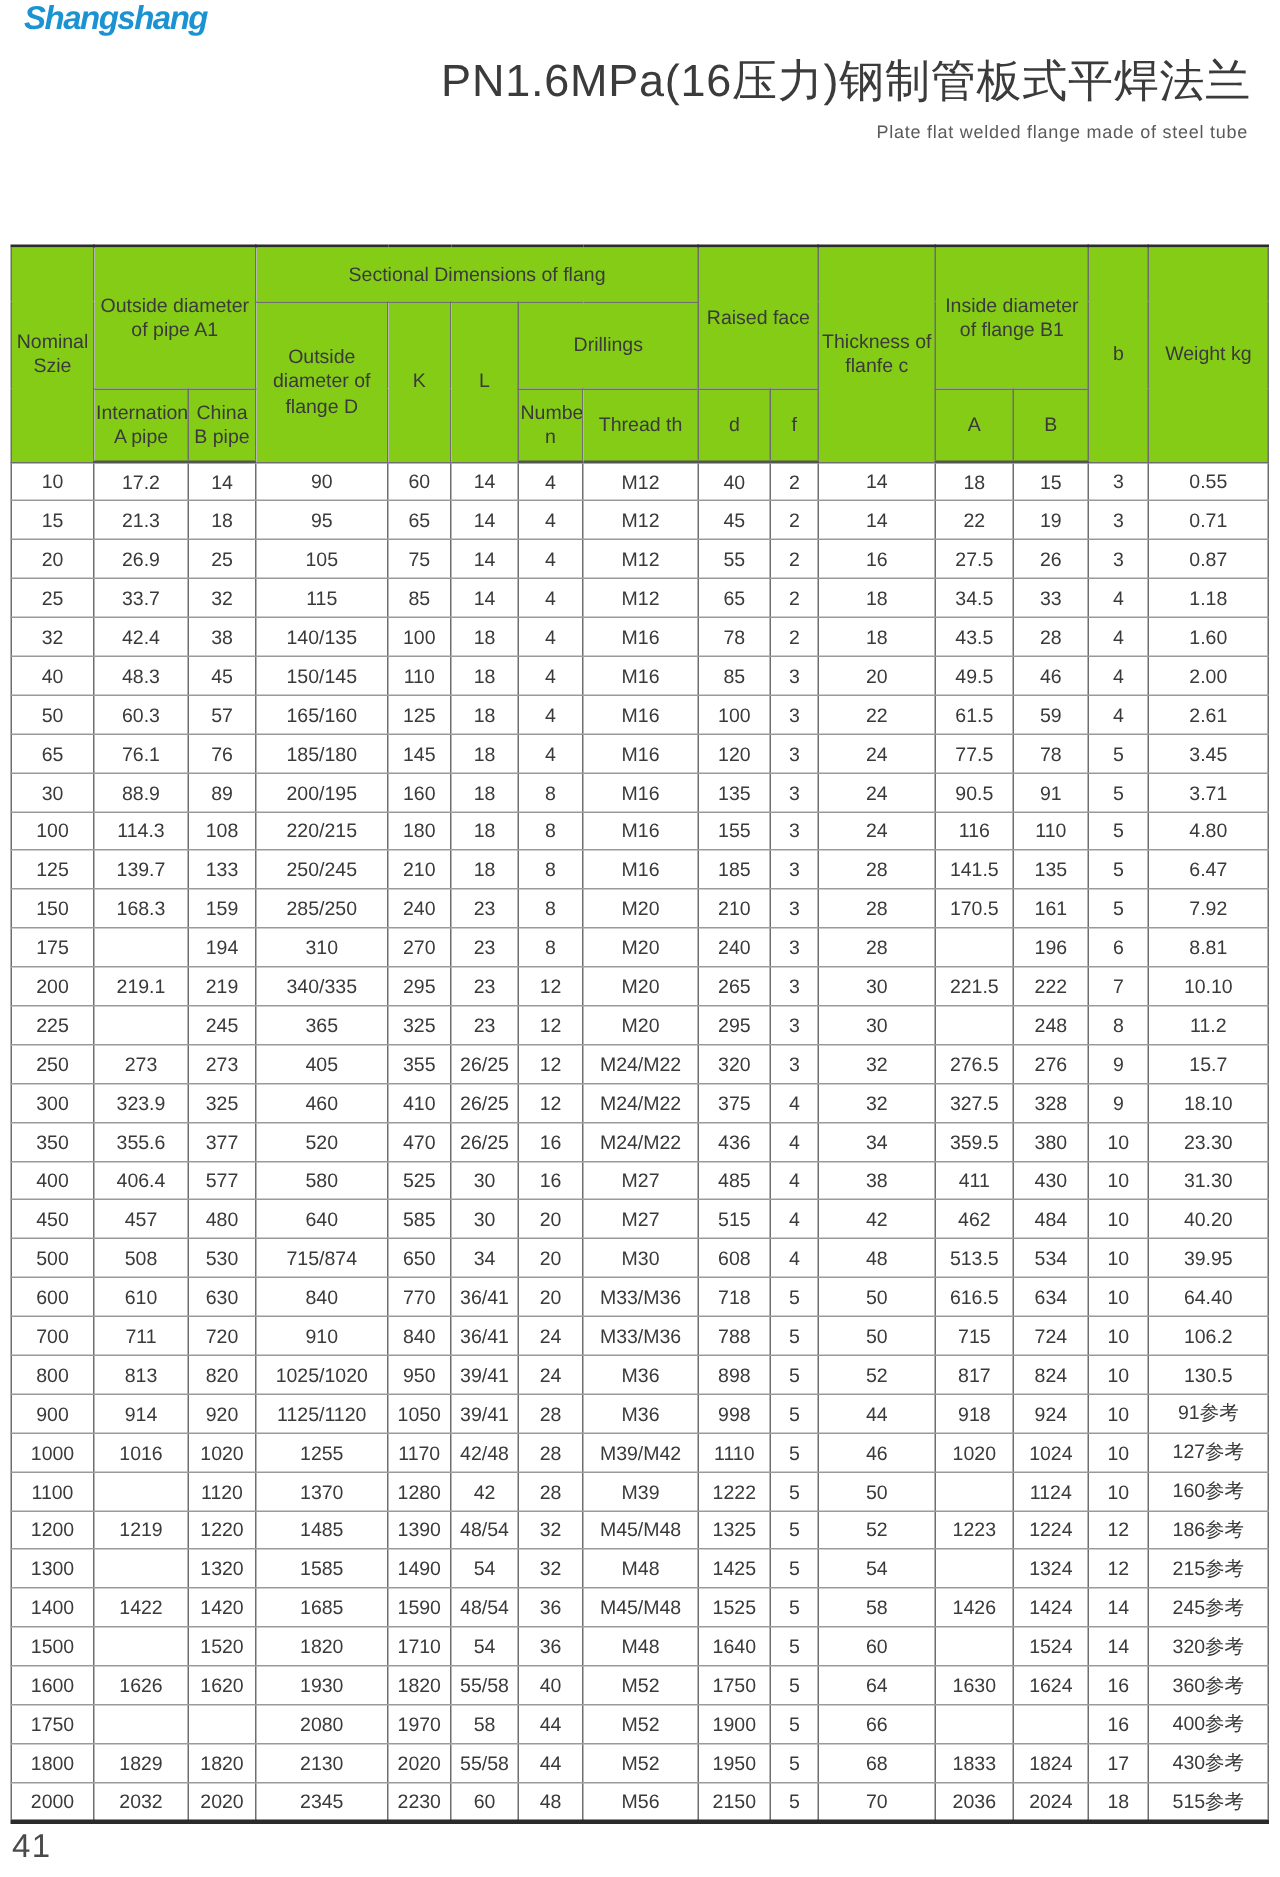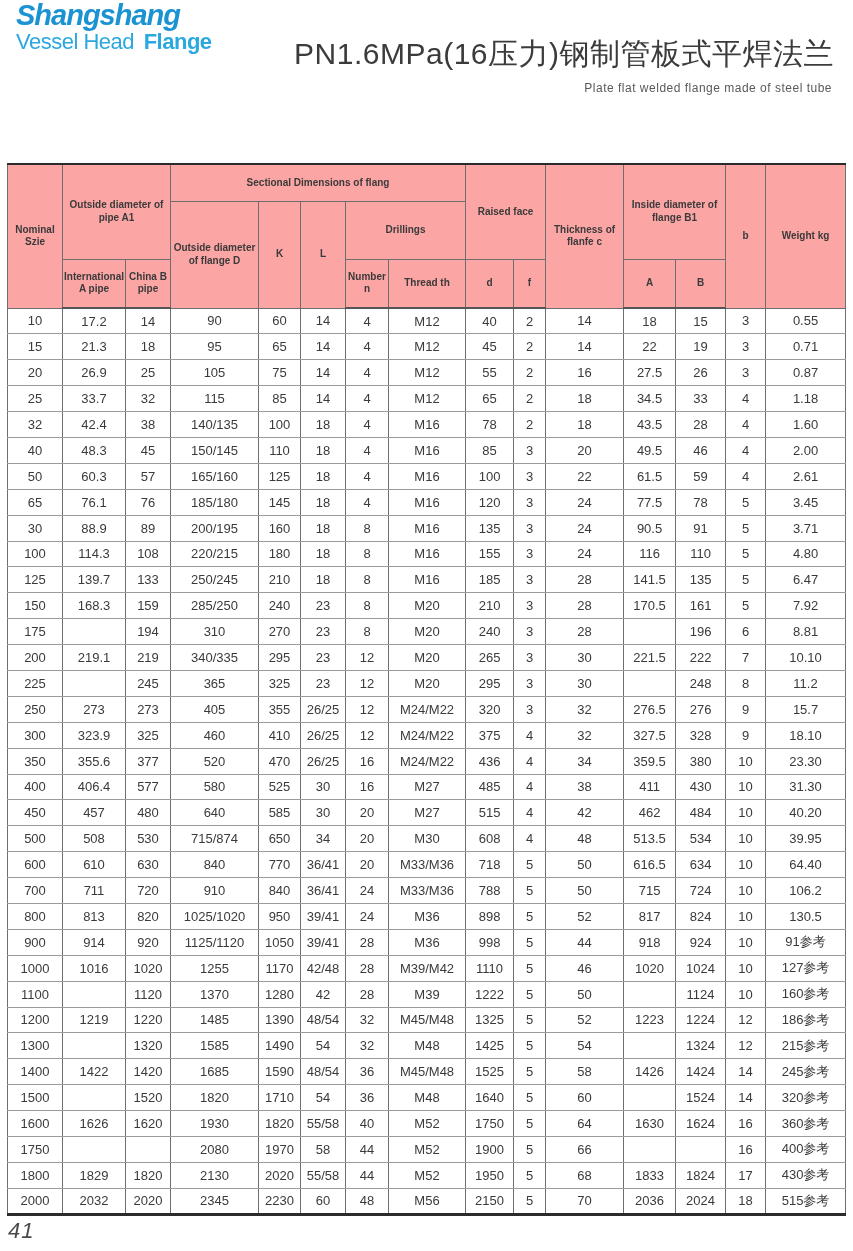--- a/index.html
+++ b/index.html
@@ -8,21 +8,21 @@
     width:853px; height:1251px;
     font-family:"Liberation Sans", sans-serif;
     position:relative;
     color:#333;
   }
   .page { position:absolute; inset:0; background:#fff; overflow:hidden; }
 
   
   .logo { position:absolute; left:16px; top:0px; line-height:1.05; }
   .logo-main {
-    font-size:29px; font-weight:bold; font-style:italic;
+    font-size:22px; font-weight:bold; font-style:italic;
     letter-spacing:-1px;
   }
   .logo-sub { font-size:22px; letter-spacing:-0.5px; margin-top:0px; }
   .logo-sub .light { font-weight:normal; }
   .logo-sub .bold { font-weight:bold; margin-left:4px; }
 
   
   .title-block { position:absolute; right:19px; top:34px; text-align:right; }
   .main-title {
     font-size:30px; font-weight:normal; color:#3b3b3b;
@@ -44,41 +44,37 @@
     border:1px solid #6e6e6e;
     text-align:center; vertical-align:middle;
     padding:0 1px;
     color:#3a3a3a;
     overflow:hidden;
   }
   table.spec td {
     font-size:13px; height:25.9px;
     border-top-color:#9a9a9a; border-bottom-color:#9a9a9a;
   }
-  table.spec th { font-size:10px; font-weight:bold; line-height:1.25; background:#fca5a5; }
+  table.spec th { font-size:13px; font-weight:normal; line-height:1.25; background:#84cc16; }
   thead tr.hr1 { height:37px; }
   thead tr.hr2 { height:58px; }
   thead tr.hr3 { height:49px; }
   thead tr.hr3 th { border-bottom:2px solid #555; }
   .page-number {
     position:absolute; left:8px; top:1218px;
-    font-size:22px; color:#4a4a4a; letter-spacing:1px;font-style:italic;
+    font-size:22px; color:#4a4a4a; letter-spacing:1px;
   }
 </style>
 </head>
 <body>
 
 <div class="page">
 
   <div class="logo">
     <div class="logo-main" style="color: rgb(27, 147, 211);">Shangshang</div>
-    <div class="logo-sub" style="color: rgb(44, 168, 224);">
-      <span class="light">Vessel Head</span>
-      <span class="bold">Flange</span>
-    </div>
   </div>
 
   <div class="title-block">
     <div class="main-title">PN1.6MPa(16压力)钢制管板式平焊法兰</div>
     <div class="sub-title">Plate flat welded flange made of steel tube</div>
   </div>
 
   <table class="spec">
     <colgroup>
       <col style="width:55px">

